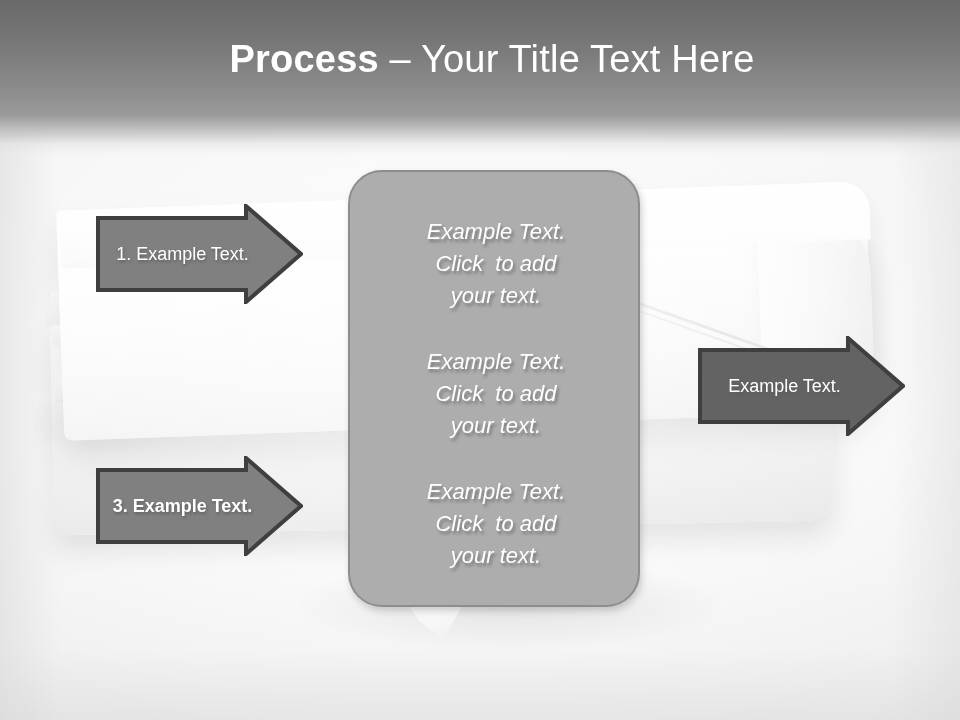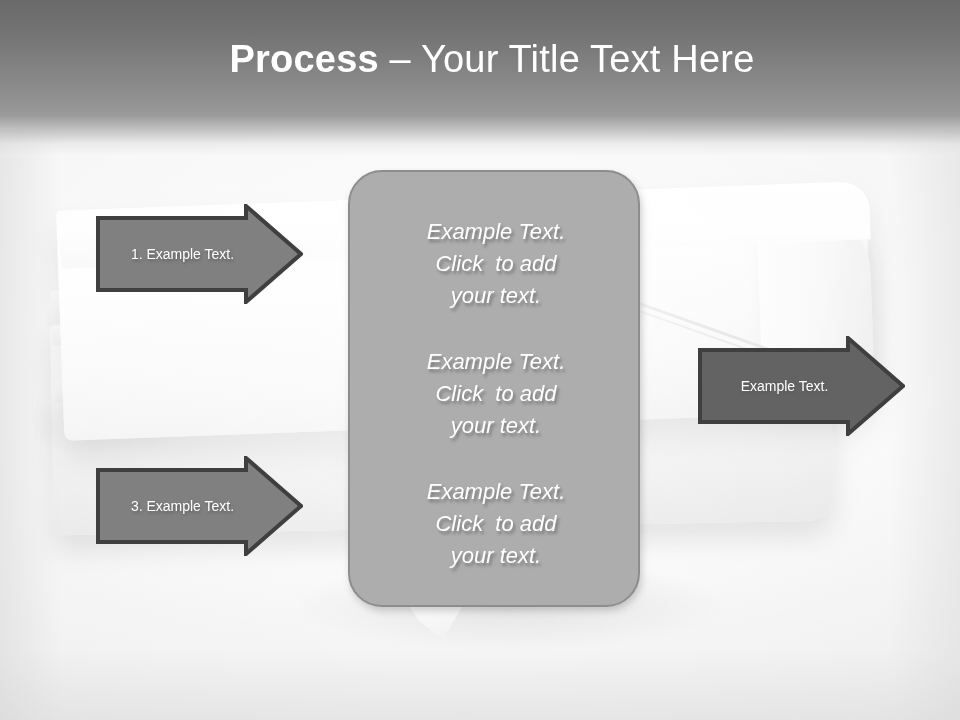--- a/index.html
+++ b/index.html
@@ -204,39 +204,39 @@
   .panel-block.b3 { margin-top: 34px; }
 
   
   .arrow {
     position: absolute;
     box-sizing: border-box;
     display: flex;
     align-items: center;
     justify-content: center;
     color: #ffffff;
-    font-size: 14px;
+    font-size: 18px;
     line-height: 22px;
     text-shadow: 1px 2px 3px rgba(90,90,90,0.85);
     white-space: nowrap;
   }
   .arrow .arrow-shape {
     position: absolute;
     left: 0; top: 0;
     width: 100%; height: 100%;
   }
   .arrow .arrow-label {
     position: relative;
     z-index: 2;
     padding-right: 34px;  
   }
 
   .arrow-left-1 { left: 96px;  top: 204px; width: 207px; height: 100px; }
   .arrow-left-2 { left: 96px;  top: 326px; width: 207px; height: 100px; }
-  .arrow-left-3 { left: 96px;  top: 456px; width: 207px; height: 100px; }
+  .arrow-left-3 { left: 96px;  top: 456px; width: 207px; height: 100px; font-weight: bold; }
   .arrow-right  { left: 698px; top: 336px; width: 207px; height: 100px; }
 
   
   .edge-fade-left {
     position: absolute; left: 0; top: 130px; width: 60px; height: 590px;
     background: linear-gradient(90deg, rgba(218,218,218,0.55) 0%, rgba(247,247,247,0) 100%);
   }
   .edge-fade-right {
     position: absolute; right: 0; top: 130px; width: 70px; height: 590px;
     background: linear-gradient(270deg, rgba(218,218,218,0.45) 0%, rgba(247,247,247,0) 100%);

